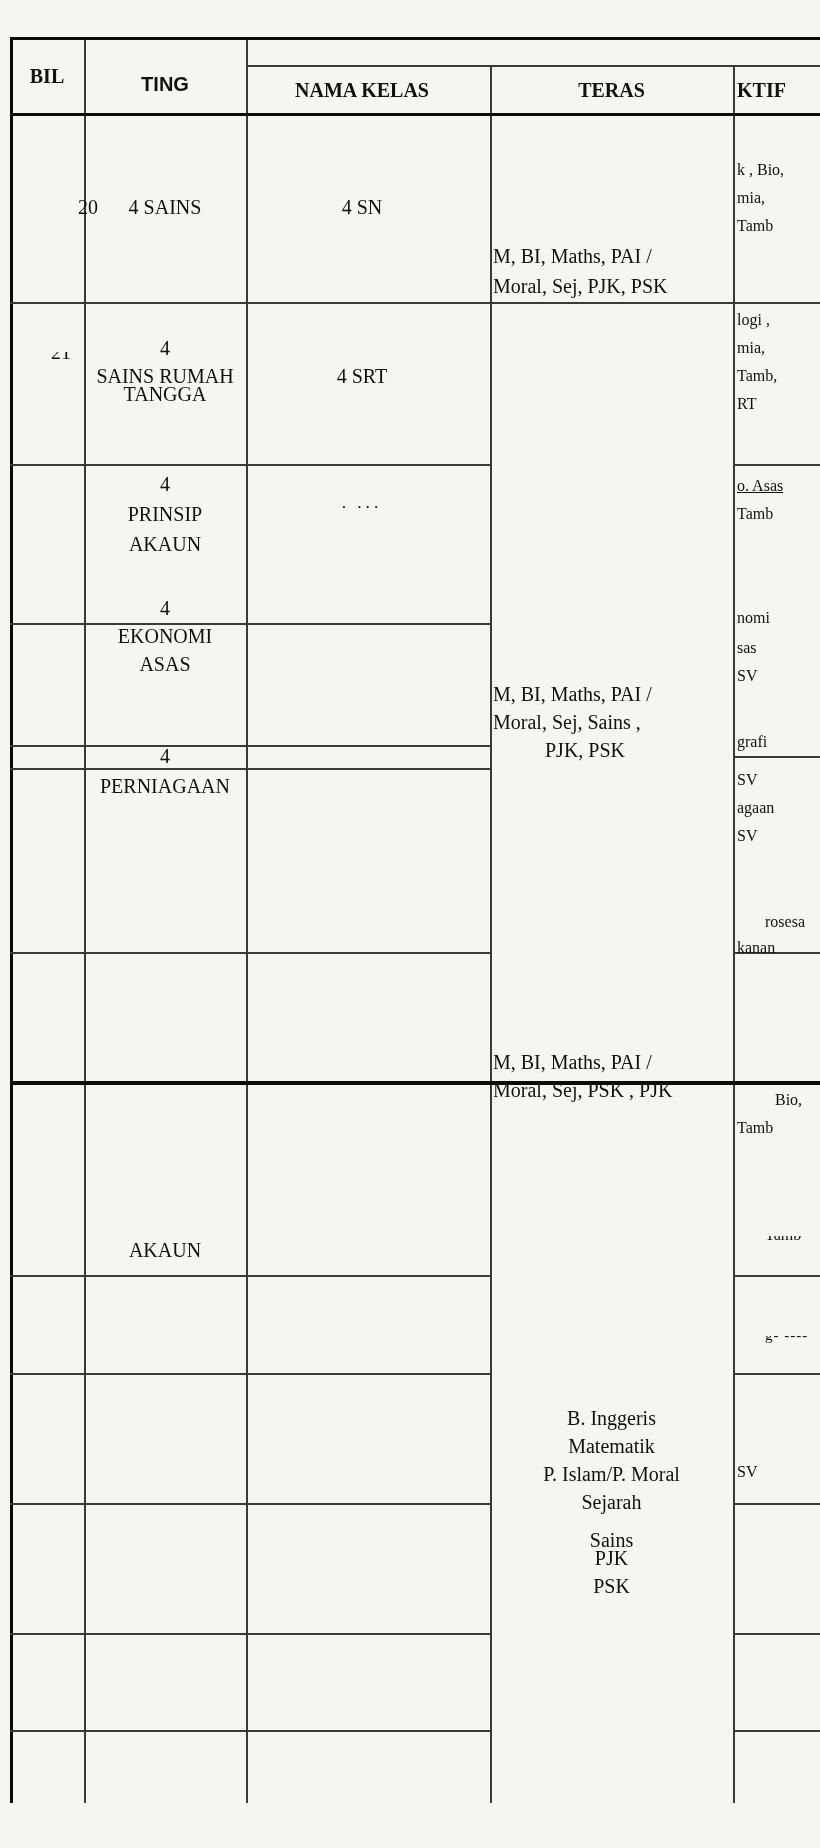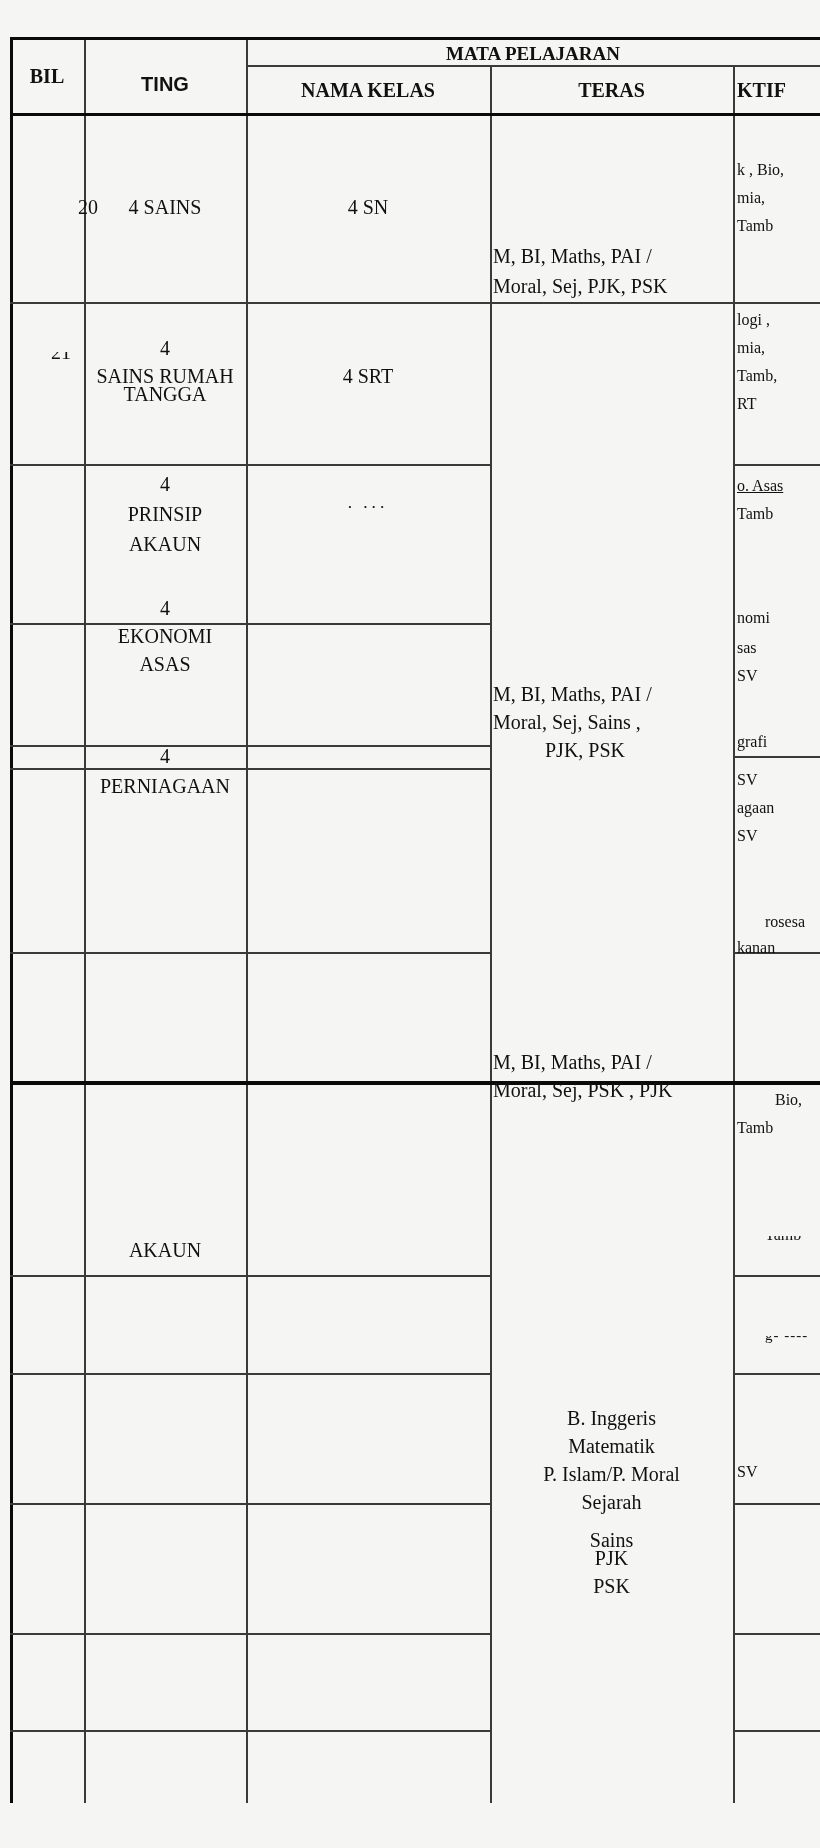--- a/index.html
+++ b/index.html
@@ -11,21 +11,21 @@
   .thick{background:#0a0a0a;}
   
   .t{position:absolute;line-height:1;white-space:nowrap;font-size:20px;}
   .b{font-weight:bold;}
   .sans{font-family:"Liberation Sans",sans-serif;}
   .e{font-size:16px;}
   .clip{position:absolute;overflow:hidden;}
   .clip .t{position:static;display:block;padding-left:28px;}
   .col1{left:10px;width:74px;text-align:center;}
   .col2{left:84px;width:162px;text-align:center;}
-  .col3{left:246px;width:244px;text-align:center;}
+  .col3{left:240px;width:244px;text-align:center;}
   .col4{left:493px;}
   .col4c{left:490px;width:243px;text-align:center;}
   .col5{left:737px;}
 </style>
 </head>
 <body>
 
 <div id="canvas">
 
   <div class="vl thick" style="left:10px;top:37px;width:3px;height:1766px;"></div>
@@ -51,21 +51,20 @@
   <div class="hl" style="left:733px;top:1275px;width:87px;height:2px;"></div>
   <div class="hl" style="left:10px;top:1373px;width:480px;height:2px;"></div>
   <div class="hl" style="left:733px;top:1373px;width:87px;height:2px;"></div>
   <div class="hl" style="left:10px;top:1503px;width:480px;height:2px;"></div>
   <div class="hl" style="left:733px;top:1503px;width:87px;height:2px;"></div>
   <div class="hl" style="left:10px;top:1633px;width:480px;height:2px;"></div>
   <div class="hl" style="left:733px;top:1633px;width:87px;height:2px;"></div>
   <div class="hl" style="left:10px;top:1730px;width:480px;height:2px;"></div>
   <div class="hl" style="left:733px;top:1730px;width:87px;height:2px;"></div>
 
-  <span class="t b" style="left:246px;width:574px;text-align:center;top:44px;font-size:19px;">MATA PELAJARAN</span>
   <span class="t b col1" style="top:66px;">BIL</span>
   <span class="t b sans col2" style="top:74px;">TING</span>
   <span class="t b col3" style="top:80px;">NAMA KELAS</span>
   <span class="t b" style="left:490px;width:243px;text-align:center;top:80px;">TERAS</span>
   <span class="t b col5" style="top:80px;">KTIF</span>
 
   <span class="t col1" style="top:197px;padding-left:41px;">20</span>
   <div class="clip col1" style="top:352px;height:18px;">
     <span class="t" style="margin-top:-10px;">21</span>
   </div>

